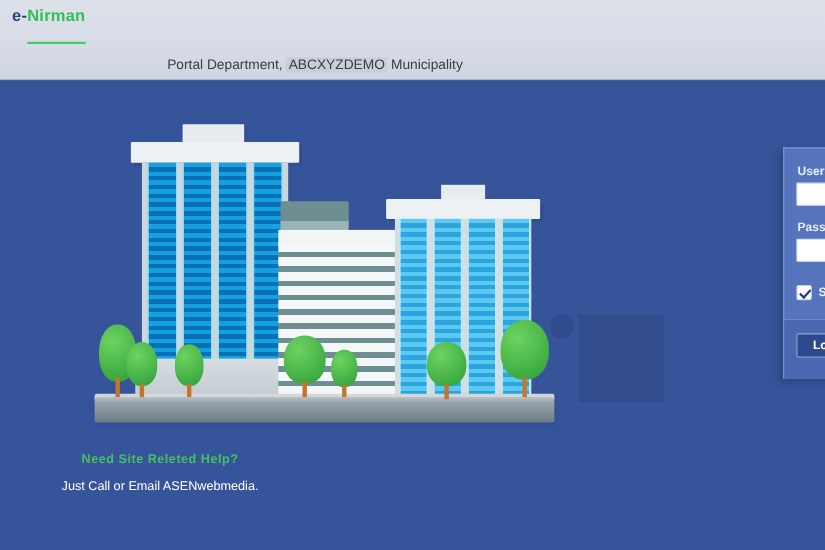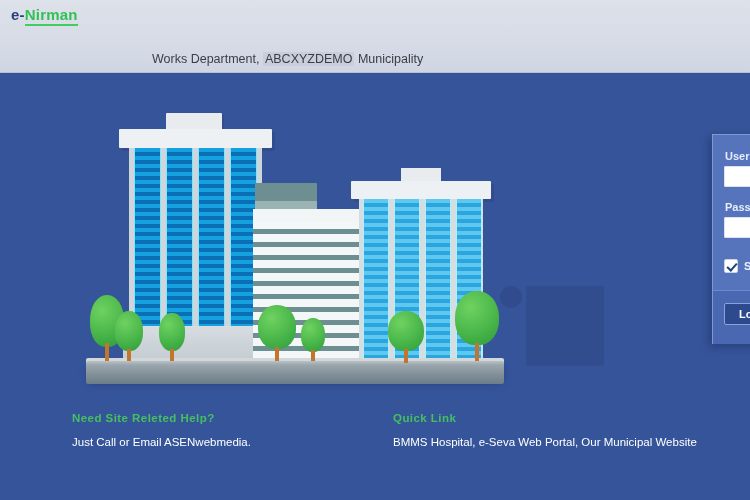--- a/index.html
+++ b/index.html
@@ -20,21 +20,21 @@
   }
   .brand {
     position: absolute; left: 11px; top: 7px;
     font-size: 15px; font-weight: bold; letter-spacing: .2px;
     line-height: 15px;
   }
   .brand .brand-e { color: #2a3f7a; }
   .brand .brand-nirman {
     color: #31c254;
     border-bottom: 2px solid #3fcf61;
-    padding-bottom: 1px;
+    padding-bottom: 15px;
   }
   .app-title {
     position: absolute; left: 9px; top: 25px;
     font-size: 24px; font-weight: bold;
     color: #2f3034; letter-spacing: -0.2px;
     line-height: 27px;
     white-space: nowrap;
   }
   .subtitle {
     position: absolute; left: 152px; top: 51px;
@@ -199,21 +199,21 @@
   .info-col { position: absolute; }
   .info-head {
     font-size: 11.5px; font-weight: bold; color: #44c060;
     letter-spacing: .45px; line-height: 14px; white-space: nowrap;
   }
   .info-body {
     margin-top: 10px;
     font-size: 11.5px; font-weight: normal; color: #ffffff;
     line-height: 14px; white-space: nowrap;
   }
-  .info-left { left: 72px; top: 338px; }
+  .info-left { left: 56px; top: 338px; text-align: center; }
   .info-right { left: 393px; top: 338px; }
 
   
   .login-panel {
     position: absolute; left: 712px; top: 61px;
     width: 120px; height: 210px;
     background: #5574bc;
     border: 1px solid #7d99d4;
     border-right: none;
     box-shadow: -3px 3px 8px rgba(10,22,55,.30);
@@ -278,21 +278,21 @@
 <body>
 
 <div class="header">
 
   <div class="brand">
     <span class="brand-e">e-</span><span class="brand-nirman">Nirman</span>
   </div>
 
 
   <div class="subtitle">
-    <span>Works Department,</span>
+    <span>Portal Department,</span>
     <span class="muni-code">ABCXYZDEMO</span>
     <span>Municipality</span>
   </div>
 
 </div>
 
 <div class="stage">
 
   <div class="watermark">
     <div class="wm-dot"></div>
@@ -365,24 +365,20 @@
       <div class="trunk" style="height:18px;"></div>
     </div>
 
   </div>
 
   <div class="info-col info-left">
     <div class="info-head">Need Site Releted Help?</div>
     <div class="info-body">Just Call or Email ASENwebmedia.</div>
   </div>
 
-  <div class="info-col info-right">
-    <div class="info-head">Quick Link</div>
-    <div class="info-body">BMMS Hospital, e-Seva Web Portal, Our Municipal Website</div>
-  </div>
 
   <div class="login-panel">
 
     <div class="lp-label lbl-user">Username</div>
     <input class="lp-input inp-user" type="text" placeholder="" style="">
 
     <div class="lp-label lbl-pass">Password</div>
     <input class="lp-input inp-pass" type="password" placeholder="" style="">
 
     <div class="remember-row">

